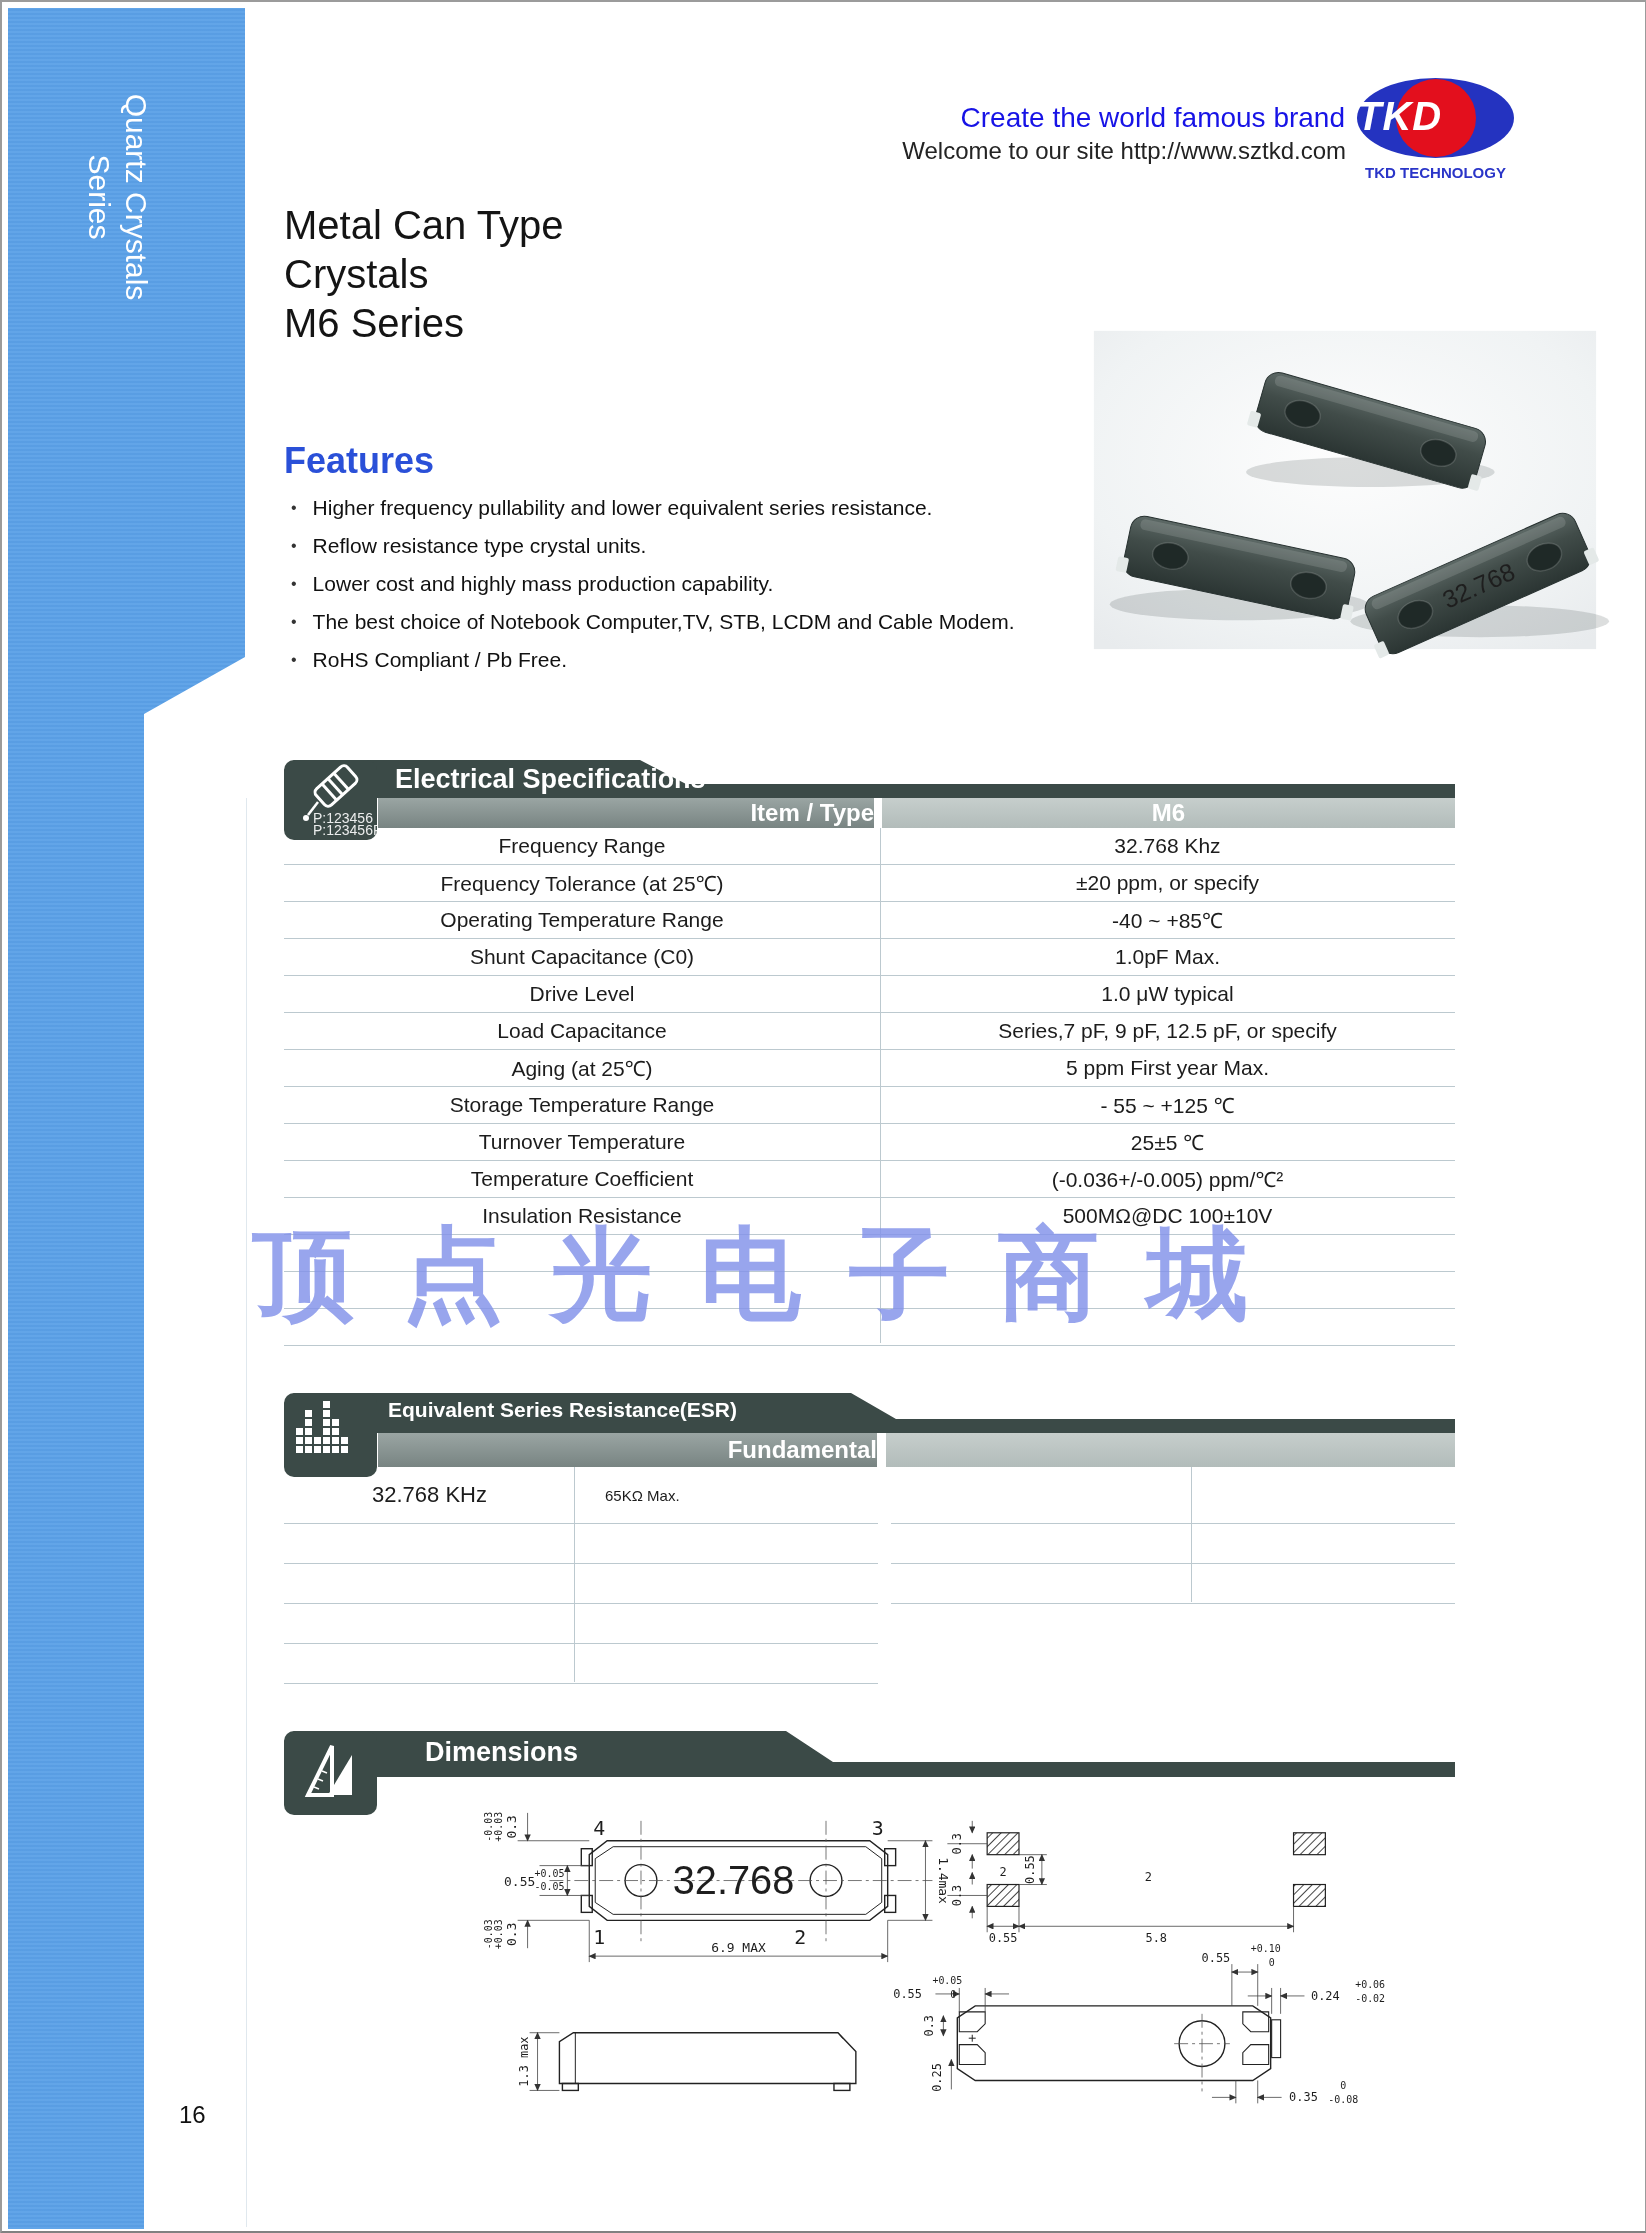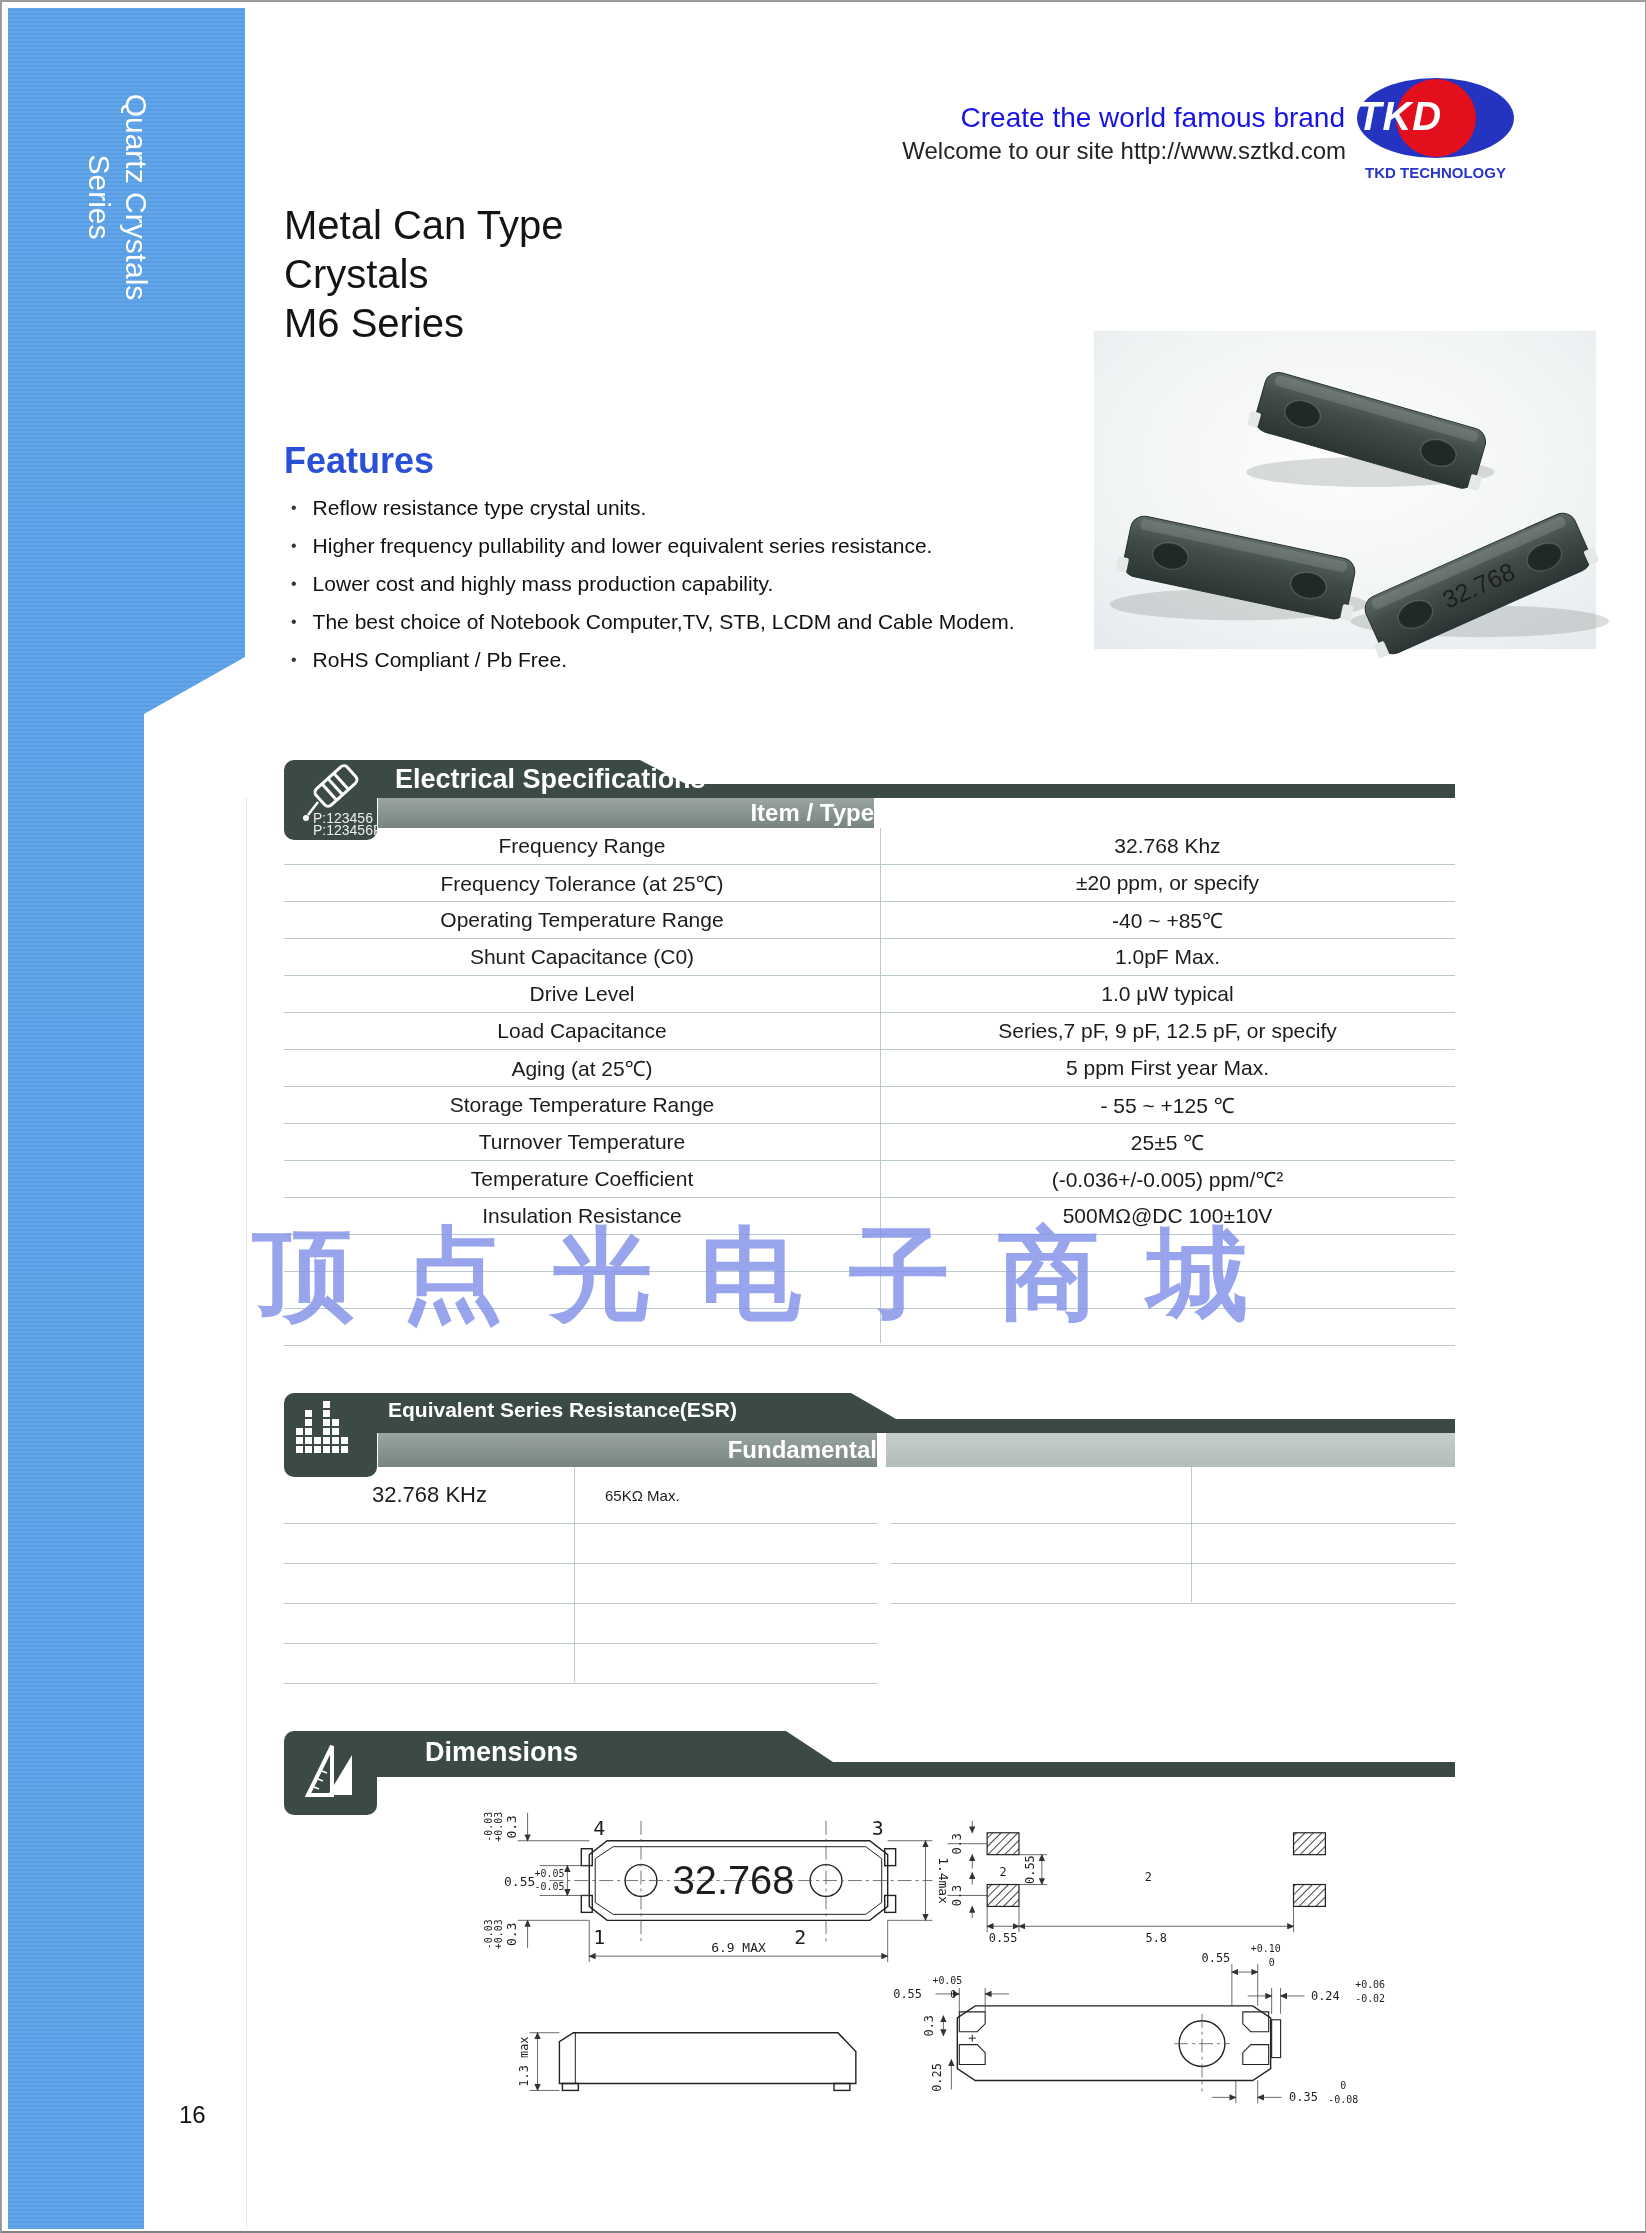--- a/index.html
+++ b/index.html
@@ -71,22 +71,22 @@
   <div id="logo-sub" class="abs">TKD TECHNOLOGY</div>
 
   <div id="title" class="abs">
     <div>Metal Can Type</div>
     <div>Crystals</div>
     <div>M6 Series</div>
   </div>
 
   <div id="features-h" class="abs">Features</div>
   <div id="features" class="abs">
+    <div class="feat">Higher frequency pullability and lower equivalent series resistance.</div>
     <div class="feat">Reflow resistance type crystal units.</div>
-    <div class="feat">Higher frequency pullability and lower equivalent series resistance.</div>
     <div class="feat">Lower cost and highly mass production capability.</div>
     <div class="feat">The best choice of Notebook Computer,TV, STB, LCDM and Cable Modem.</div>
     <div class="feat">RoHS Compliant / Pb Free.</div>
   </div>
 
   <svg class="abs" style="left:1070px;top:299px;" width="542" height="368" viewBox="0 0 545 370">
     <defs>
       <radialGradient id="pbg" cx="50%" cy="40%" r="75%">
         <stop offset="0" stop-color="#fdfdfd"></stop>
           <stop offset="0.7" stop-color="#f0f3f4"></stop>
@@ -130,20 +130,23 @@
           <line x1="7" y1="-11" x2="7" y2="11"></line>
       </g>
       <line x1="34" y1="42" x2="24" y2="55" stroke="#fff" stroke-width="2.5"></line>
       <circle cx="22" cy="58" r="3" fill="#fff"></circle>
     </svg>
     <span class="ptext" style="left:5px;top:52px;">P:123456</span>
     <span class="ptext" style="left:5px;top:64px;">P:123456P</span>
   </div>
   <div class="abs bar-dark" style="left:376px;top:796px;width:496px;height:30px;font-size:24px;">
     <span>Item / Type</span>
+  </div>
+  <div class="abs bar-light" style="left:880px;top:796px;width:573px;height:30px;font-size:24px;">
+    <span>M6</span>
   </div>
 
   <div id="etable" class="abs">
     <div class="erow">
       <div class="ecell1">Frequency Range</div>
       <div class="ecell2">32.768 Khz</div>
     </div>
     <div class="erow">
       <div class="ecell1">Frequency Tolerance (at 25℃)</div>
       <div class="ecell2">±20 ppm, or specify</div>

